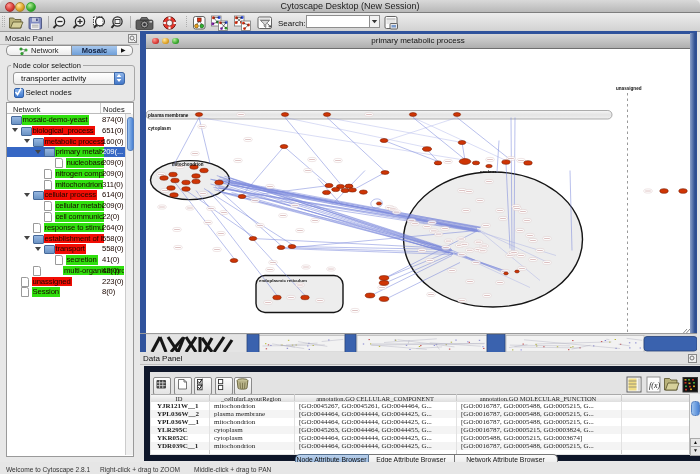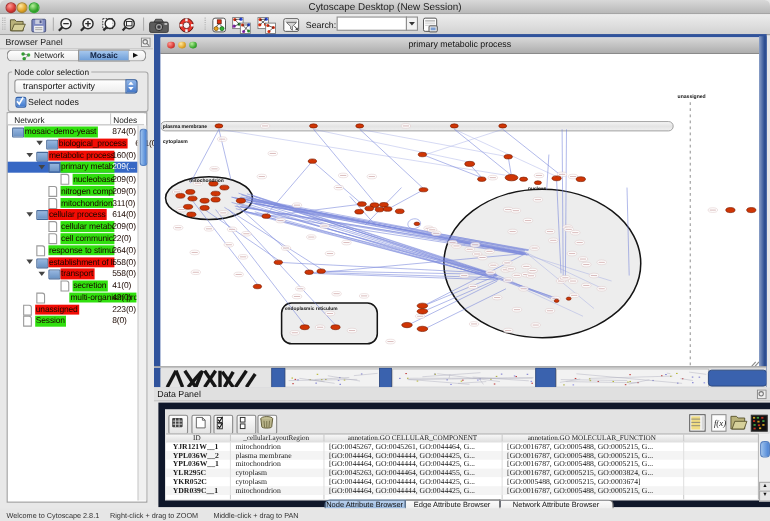--- a/index.html
+++ b/index.html
@@ -176,21 +176,21 @@
       <line x1="386.5" y1="6" x2="395.5" y2="6" stroke="#888" stroke-width="0.8"></line>
       <line x1="386.5" y1="8" x2="395.5" y2="8" stroke="#bbb" stroke-width="0.7"></line>
       <line x1="386.5" y1="10" x2="395.5" y2="10" stroke="#bbb" stroke-width="0.7"></line>
       <rect x="390" y="10.5" width="7.5" height="5.5" rx="1" fill="#e8e8e8" stroke="#444" stroke-width="0.8"></rect>
       <rect x="391.5" y="12" width="4.5" height="2.5" fill="#7a9cd0"></rect>
     </g>
   </svg>
   </div>
 
   <div class="abs" id="cpheader">
-      <span>Browser Panel</span>
+      <span>Mosaic Panel</span>
     <svg style="position:absolute;left:128px;top:2px" width="9" height="9">
         <rect x="0.5" y="0.5" width="8" height="8" fill="#eee" stroke="#888"></rect>
         <circle cx="4" cy="4" r="2" fill="none" stroke="#777" stroke-width="1"></circle>
         <line x1="5.5" y1="5.5" x2="7.5" y2="7.5" stroke="#777" stroke-width="1"></line>
       </svg>
   </div>
   <div class="abs" id="cp">
 
     <div class="seg" style="left:6px;width:64px;background:linear-gradient(#ffffff,#ececec);border-radius:5px 0 0 5px;border-right:none;">
       <svg style="position:absolute;left:12px;top:1px" width="9" height="8">
@@ -231,21 +231,21 @@
           <span style="position:absolute;left:6px;top:1.5px;">Network</span>
           <span style="position:absolute;left:96px;top:1.5px;">Nodes</span>
           <div style="position:absolute;left:93px;top:0;width:1px;height:10px;background:#ccc;"></div>
         </div>
       <div id="treerows">
           <div class="trow" style="top:11.50px;">
             <div class="fold" style="left:4px;"></div>
             <span class="nm grn" style="left:14.5px;max-width:80.5px;overflow:hidden;display:inline-block;white-space:nowrap;">mosaic-demo-yeast</span>
             <span class="ct" style="">874(0)</span>
           </div>
-      <div class="trow" style="top:22.28px;margin-left:21px;">
+      <div class="trow" style="top:22.28px;">
             <div class="arr" style="left:5px;"></div>
             <div class="fold" style="left:14px;"></div>
             <span class="nm red" style="left:24.5px;max-width:70.5px;overflow:hidden;display:inline-block;white-space:nowrap;">biological_process</span>
             <span class="ct" style="">651(0)</span>
           </div>
       <div class="trow" style="top:33.06px;">
             <div class="arr" style="left:17px;"></div>
             <div class="fold" style="left:26px;"></div>
             <span class="nm red" style="left:36.5px;max-width:58.5px;overflow:hidden;display:inline-block;white-space:nowrap;">metabolic process</span>
             <span class="ct" style="">160(0)</span>

